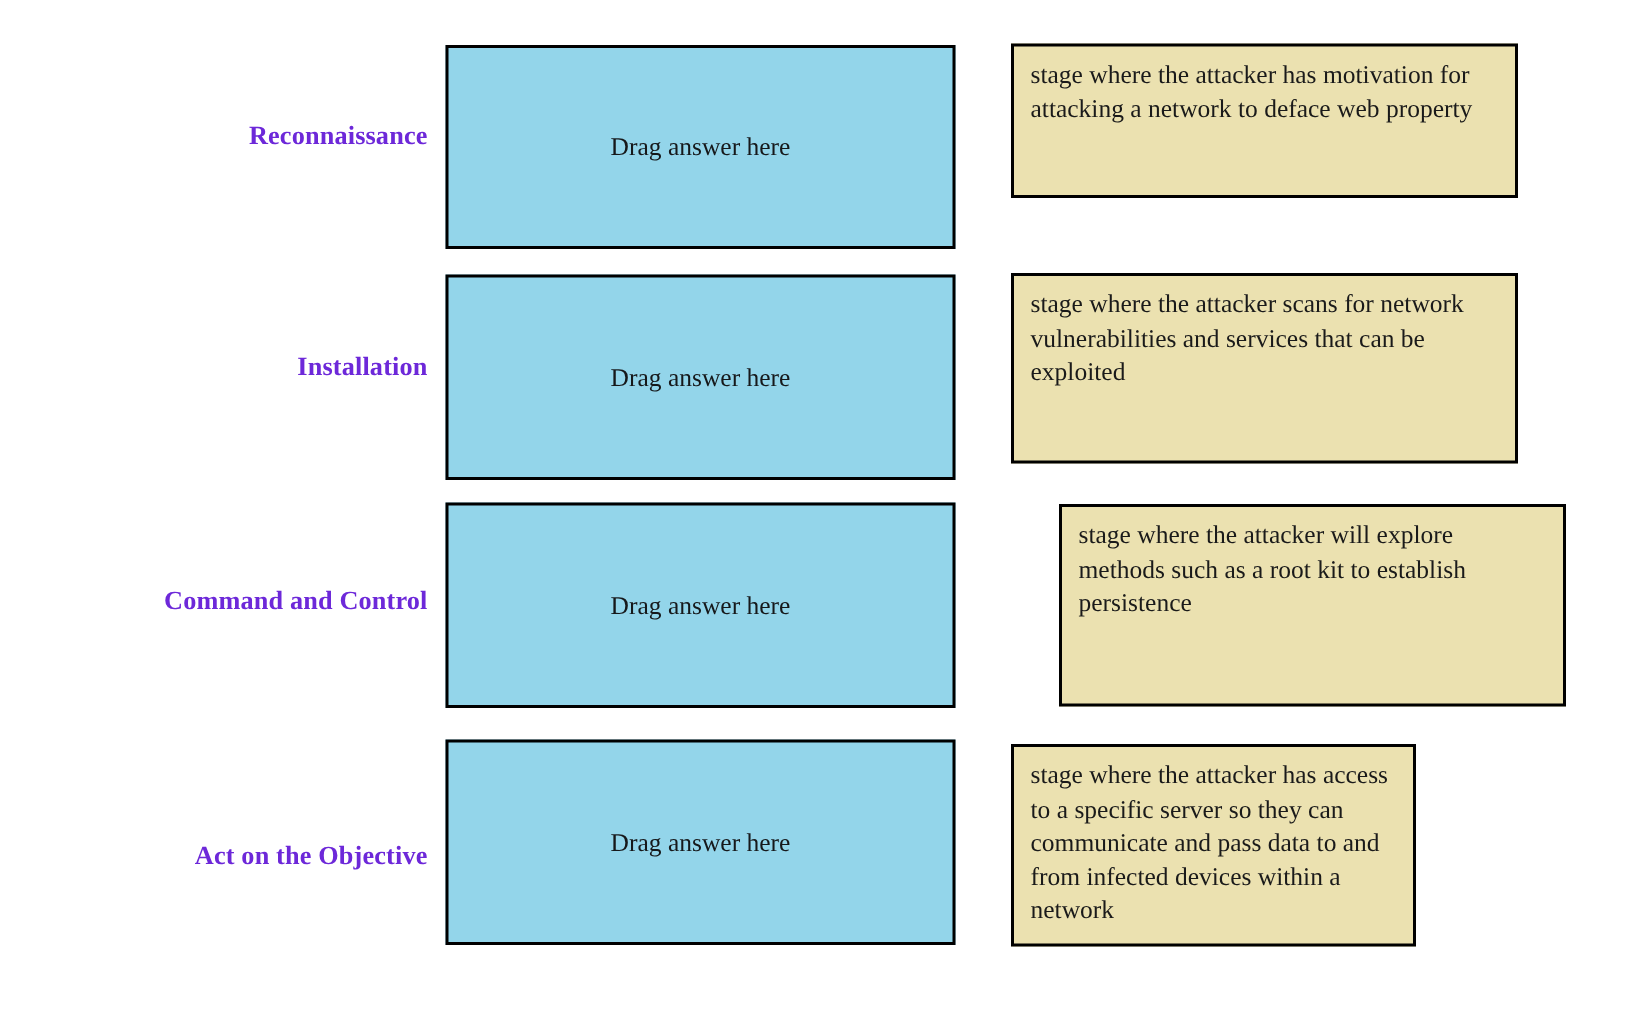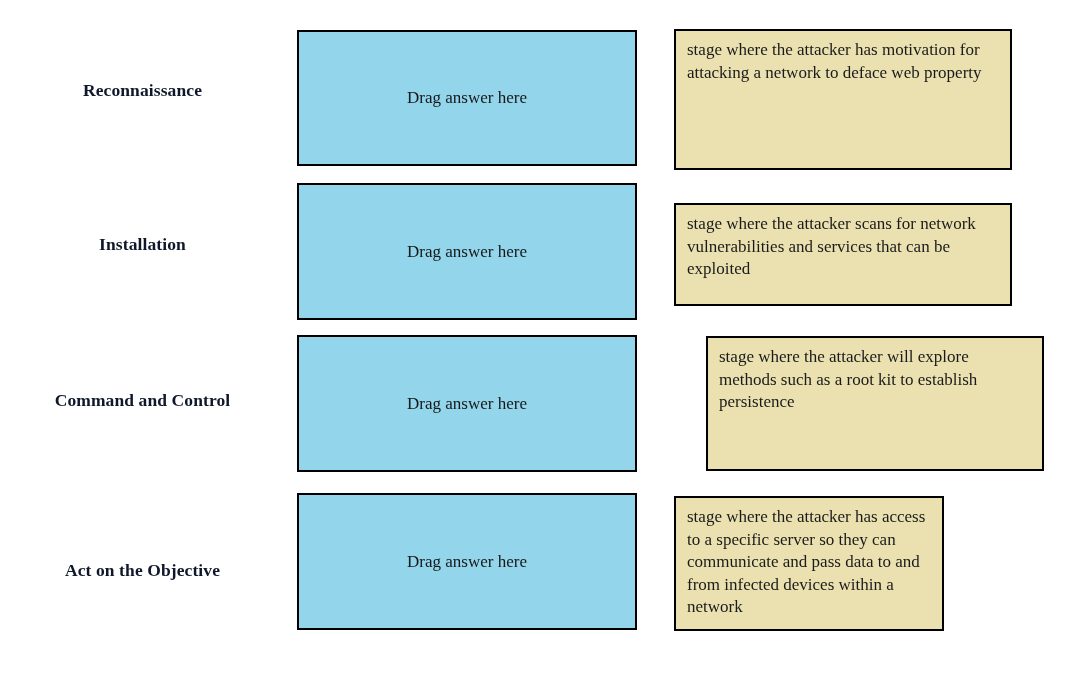--- a/index.html
+++ b/index.html
@@ -28,26 +28,26 @@
     position: absolute;
     left: 0;
     width: 1089px;
   }
 
   
   .stage-label {
     position: absolute;
     left: 0px;
     width: 285px;
-    text-align: center;
+    text-align: right;
     font-weight: bold;
     font-size: 17.5px;
     line-height: 20px;
     letter-spacing: 0.1px;
-    color: #0f172a;
+    color: #6d28d9;
     white-space: nowrap;
   }
 
   
   .drop-zone {
     position: absolute;
     left: 297px;
     box-sizing: border-box;
     border: 2px solid #000000;
     background: #93d5ea;
@@ -74,25 +74,25 @@
   .description-text {
     font-size: 17px;
     line-height: 22.5px;
     color: #1a1a1a;
     text-align: left;
   }
 
   
   .r0 .stage-label      { top: 80px; }
   .r0 .drop-zone        { top: 30px;  width: 340px; height: 136px; }
-  .r0 .description-card { top: 29px;  width: 338px; height: 141px; }
+  .r0 .description-card { top: 29px;  width: 338px; height: 103px; }
 
   .r1 .stage-label      { top: 234px; }
   .r1 .drop-zone        { top: 183px; width: 340px; height: 137px; }
-  .r1 .description-card { top: 203px; width: 338px; height: 103px; }
+  .r1 .description-card { top: 182px; width: 338px; height: 127px; }
 
   .r2 .stage-label      { top: 390px; }
   .r2 .drop-zone        { top: 335px; width: 340px; height: 137px; }
   .r2 .description-card { top: 336px; width: 338px; height: 135px; margin-left: 32px; }
 
   .r3 .stage-label      { top: 560px; }
   .r3 .drop-zone        { top: 493px; width: 340px; height: 137px; }
   .r3 .description-card { top: 496px; width: 270px; height: 135px; }
 </style>
 </head>

